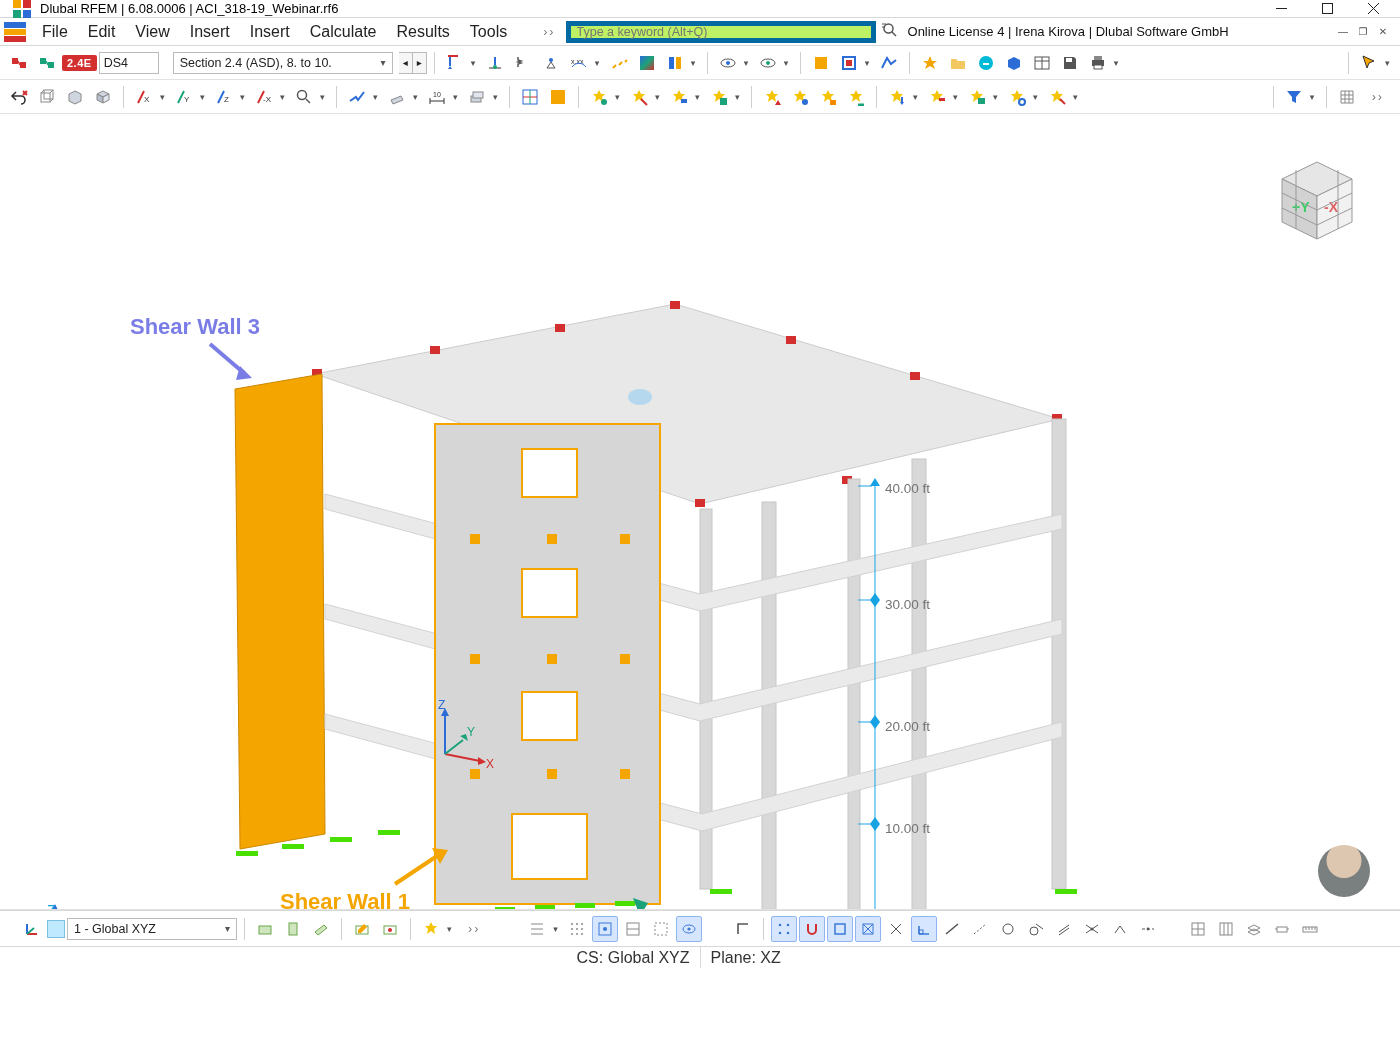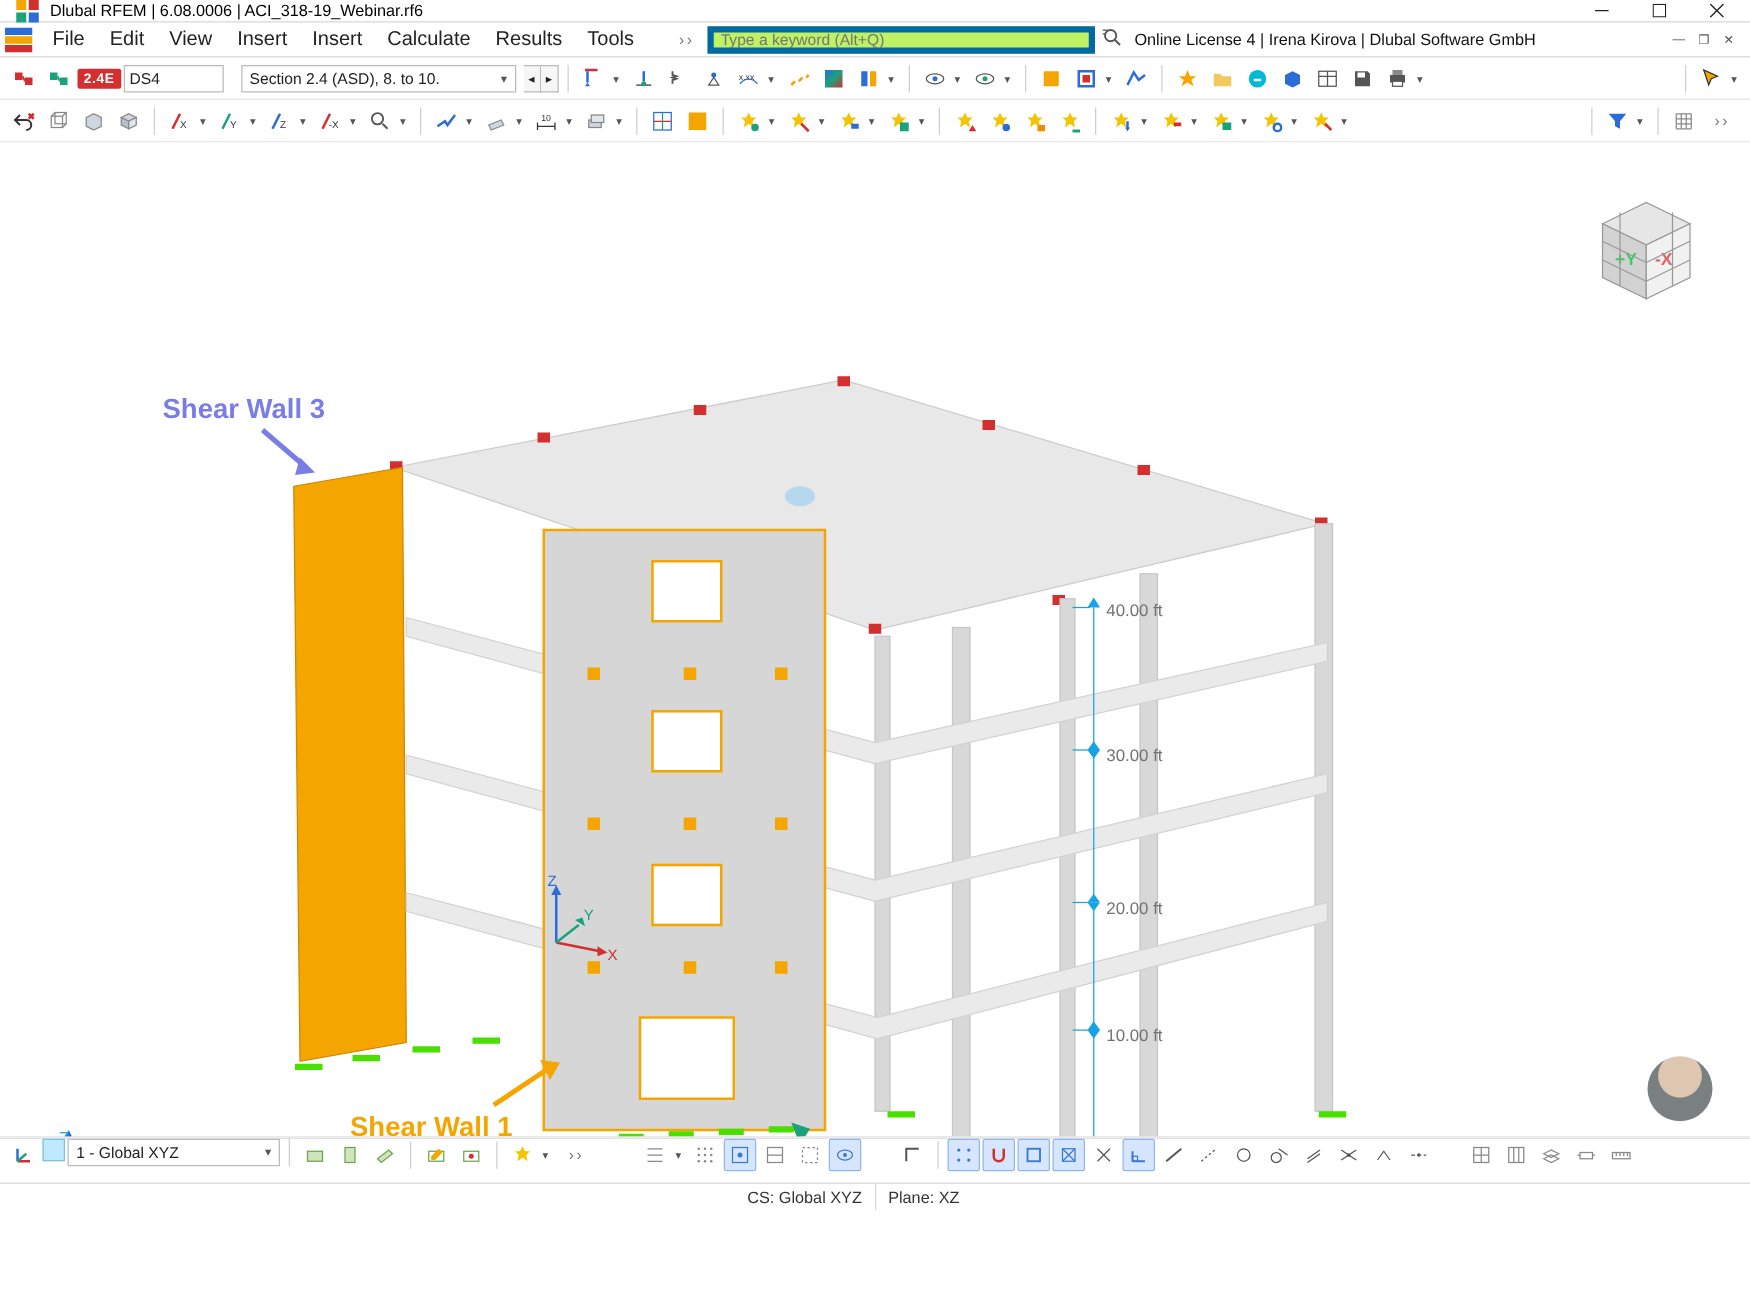--- a/index.html
+++ b/index.html
@@ -23,45 +23,45 @@
   .menubar .doc-btns{display:flex;gap:2px;padding-right:4px}
   .menubar .doc-btns span{width:18px;height:18px;display:flex;align-items:center;justify-content:center;color:#555;font-size:10px}
   
   .toolbar{height:34px;display:flex;align-items:center;border-bottom:1px solid #e2e2e2;padding:0 6px;gap:2px}
   .tb-btn{min-width:26px;height:26px;display:flex;align-items:center;justify-content:center;border:1px solid transparent;border-radius:2px}
   .tb-btn svg{width:18px;height:18px}
   .tb-dd{display:flex;align-items:center}
   .tb-dd .caret{width:9px;font-size:9px;color:#555;margin-left:1px}
   .sep{width:1px;height:22px;background:#cfcfcf;margin:0 5px}
   .badge24e{background:#d32f2f;color:#fff;font-size:11px;font-weight:600;padding:2px 5px;border-radius:2px;letter-spacing:0.5px}
-  .combo-ds4{width:80px;height:22px;border:1px solid #bbb;background:#fff;display:flex;align-items:center;padding:0 4px;font-size:12.5px}
+  .combo-ds4{width:60px;height:22px;border:1px solid #bbb;background:#fff;display:flex;align-items:center;padding:0 4px;font-size:12.5px}
   .combo-sec{width:220px;height:22px;border:1px solid #bbb;background:#fff;display:flex;align-items:center;padding:0 6px;font-size:12.5px;justify-content:space-between}
   .spin-btns{display:flex;margin-left:4px}
   .spin-btns span{width:14px;height:22px;display:flex;align-items:center;justify-content:center;font-size:10px;border:1px solid #bbb;border-left:none;background:#f6f6f6}
   .tb-end{margin-left:auto;display:flex;align-items:center;gap:2px}
   
   .viewport{position:relative;height:796px;width:100%;background:#fff;overflow:hidden;border-bottom:1px solid #e2e2e2}
   .viewport svg.model{position:absolute;left:0;top:0}
   .annot{position:absolute;font-weight:700;font-size:22px}
   .annot.sw3{color:#7a7de6;left:130px;top:200px}
   .annot.sw1{color:#f4a500;left:280px;top:775px}
   .dim{position:absolute;color:#737373;font-size:13.5px}
   .dim.d1{left:885px;top:707px}
   .dim.d2{left:885px;top:605px}
   .dim.d3{left:885px;top:483px}
   .dim.d4{left:885px;top:367px}
   .coord-label-z{position:absolute;left:47px;top:788px;color:#16a3e6;font-size:14px}
   .nav-cube{position:absolute;right:28px;top:30px}
   .avatar{position:absolute;right:30px;bottom:12px;width:52px;height:52px;border-radius:50%;background:radial-gradient(circle at 50% 30%,#dec7b1 0 38%,#7a807f 40% 100%);}
   
-  .bottombar{height:36px;display:flex;align-items:flex-start;border-top:1px solid #d7d7d7;padding:0 6px;gap:2px}
+  .bottombar{height:36px;display:flex;align-items:center;border-top:1px solid #d7d7d7;padding:0 19px;gap:2px}
   .combo-cs{width:170px;height:22px;border:1px solid #bbb;background:#fff;display:flex;align-items:center;padding:0 6px;justify-content:space-between}
   .bottombar .group{display:flex;align-items:center;gap:2px}
   .bottombar .group .tb-btn.active,.tb-btn.active{background:#d7e6ff;border-color:#8fb6f1}
-  .statusbar{height:22px;display:flex;align-items:center;border-top:1px solid #d7d7d7;font-size:13px;color:#333}
+  .statusbar{height:22px;display:flex;align-items:center;border-top:1px solid #d7d7d7;font-size:16px;color:#333}
   .statusbar .cell{flex:1;text-align:center;border-right:1px solid #d7d7d7;height:100%;display:flex;align-items:center;justify-content:center}
   .statusbar .cell:first-child{justify-content:flex-end;padding-right:10px}
   .statusbar .cell:last-child{border-right:none;justify-content:flex-start;padding-left:10px}
 </style>
 </head>
 <body>
 
 <div class="titlebar">
   <span class="app-ico">
     <svg viewBox="0 0 20 20">

